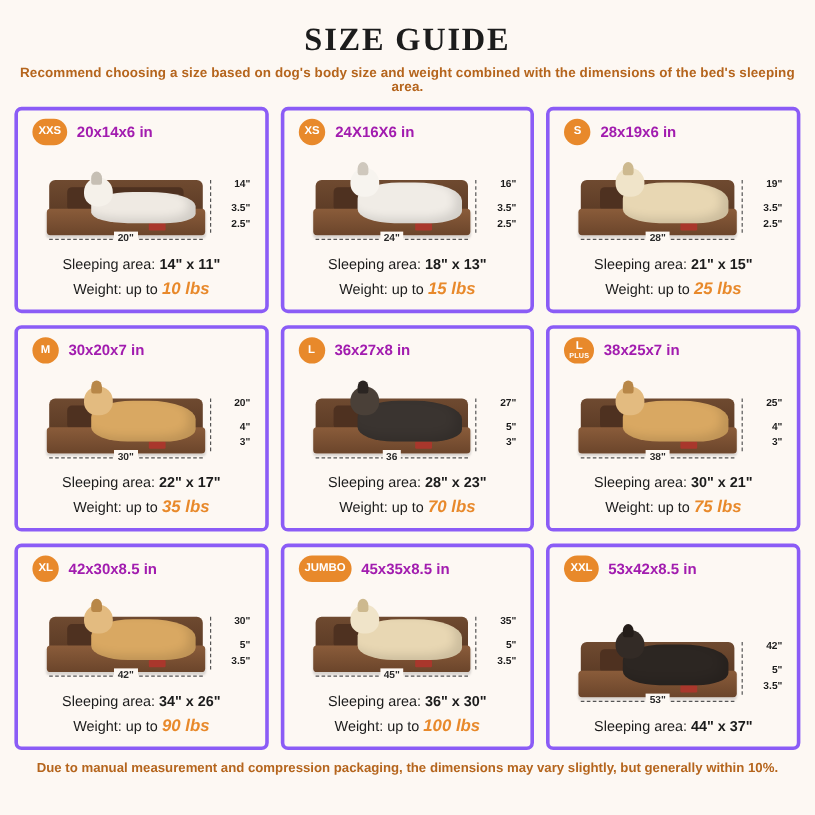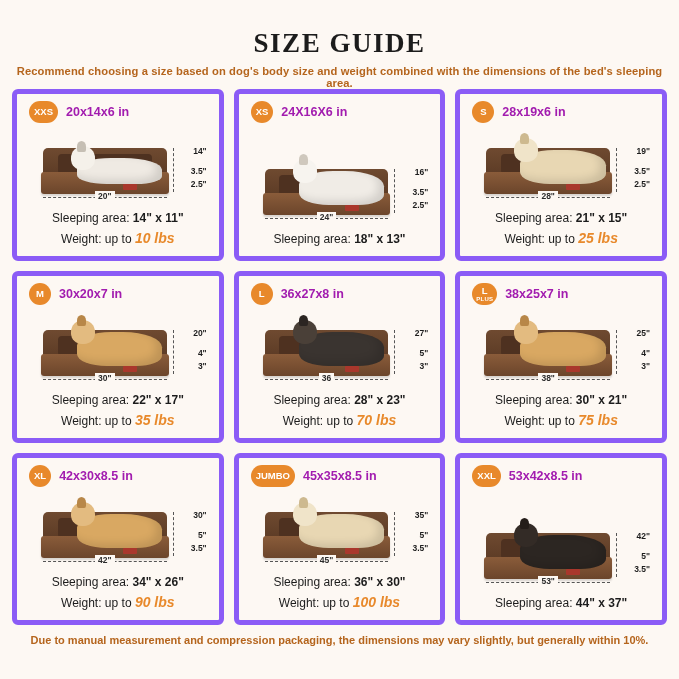--- a/index.html
+++ b/index.html
@@ -11,48 +11,49 @@
     height: 679px;
     background: #fdf8f3;
     font-family: "Liberation Sans", sans-serif;
     color: #2b2b2b;
     overflow: hidden;
   }
   .page {
     width: 679px;
     height: 553px;
     box-sizing: border-box;
-    padding: 24px 12px 0 12px;
+    padding: 14px 12px 0 12px;
     position: relative;
     background: #fdf8f3;
   }
   .title {
     text-align: center;
     font-family: "Liberation Serif", serif;
     font-size: 27px;
     font-weight: bold;
     letter-spacing: 1.5px;
     color: #1c1c1c;
     margin: 4px 0 6px 0;
   }
   .subtitle {
     text-align: center;
     font-size: 11.2px;
     color: #b5651d;
+    margin-bottom: 10px;
     font-weight: bold;
     letter-spacing: 0.1px;
   }
   .grid {
     display: grid;
     grid-template-columns: repeat(3, 1fr);
     grid-template-rows: repeat(3, 1fr);
     gap: 10px;
   }
   .card {
-    border: 5px solid #8b5cf6;
+    border: 3px solid #8b5cf6;
     border-radius: 6px;
     background: #fdf8f3;
     padding: 6px 8px 8px 8px;
     box-sizing: border-box;
     height: 172px;
     display: flex;
     flex-direction: column;
   }
   .card-head {
     display: flex;
@@ -315,20 +316,25 @@
       </div>
       <div class="dim-bottom">
         <span>24"</span>
       </div>
     </div>
     <div class="info">
       <div>
         <span class="lbl">Sleeping area:</span>
         <span class="val">18" x 13"</span>
       </div>
+      <div>
+        <span class="lbl">Weight:</span>
+        <span class="lbl">up to</span>
+        <span class="wt">15 lbs</span>
+      </div>
     </div>
   </div>
       <div class="card">
     <div class="card-head">
       <div class="badge ">
         <span class="b1">S</span>
 
       </div>
       <div class="dims">28x19x6 in</div>
     </div>

